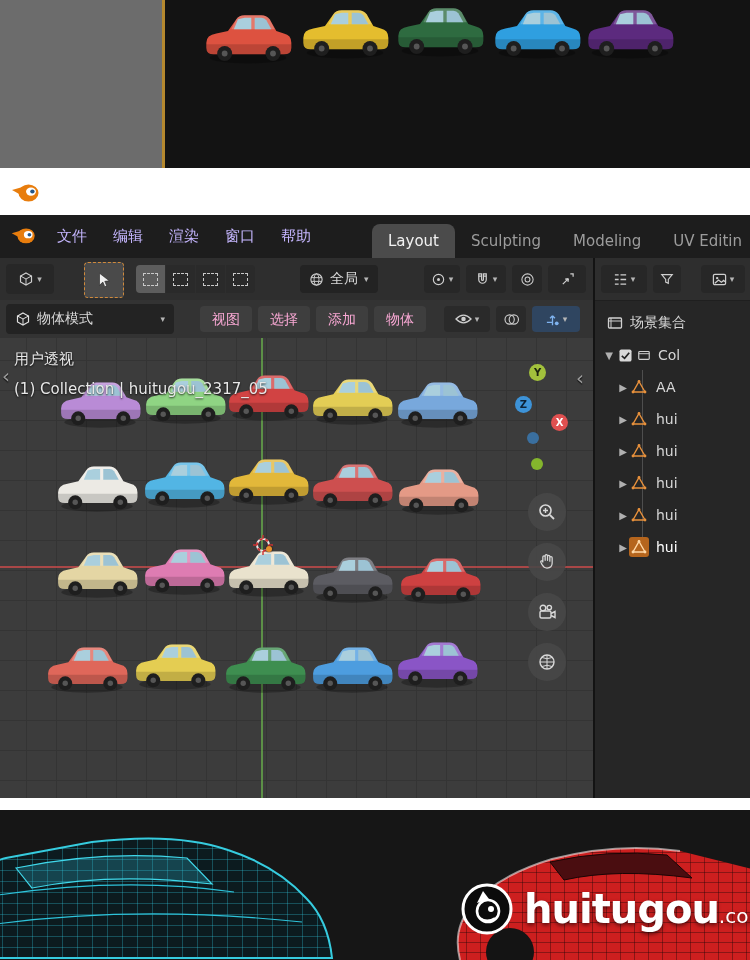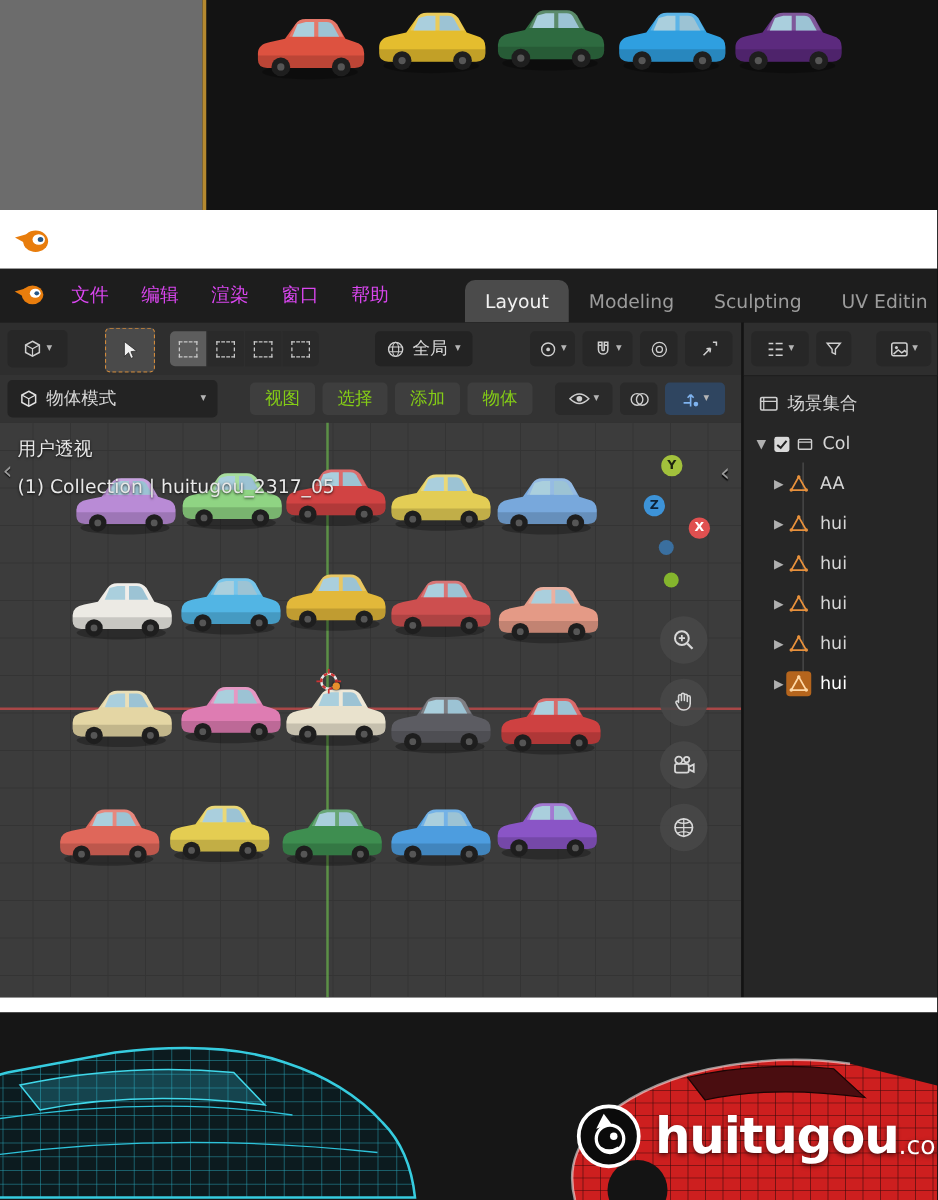--- a/index.html
+++ b/index.html
@@ -16,41 +16,41 @@
 
   
   #title-bar{position:absolute;left:0;top:168px;width:750px;height:47px;background:#ffffff;display:flex;align-items:center;overflow:hidden;}
   #title-bar .logo{margin-left:10px;flex:0 0 auto;}
   #title-text{margin-left:8px;font-size:18px;color:#151515;white-space:nowrap;}
 
   
   #menu-bar{position:absolute;left:0;top:215px;width:750px;height:43px;background:#1d1d1d;overflow:hidden;}
   #menu-bar .logo{position:absolute;left:10px;top:9px;}
   .menus{position:absolute;left:44px;top:0;height:43px;display:flex;}
-  .menu-item{padding:0 13px;line-height:43px;font-size:15px;color:#d946ef;cursor:default;}
+  .menu-item{padding:0 13px;line-height:43px;font-size:15px;color:#c4b5fd;cursor:default;}
   .tabs{position:absolute;left:372px;bottom:0;height:43px;display:flex;align-items:flex-end;}
   .tab{height:34px;line-height:34px;padding:0 16px;font-size:15px;color:#9c9c9c;border-radius:8px 8px 0 0;white-space:nowrap;}
   .tab.active{background:#4b4b4b;color:#f2f2f2;}
 
   
   #tool-header{position:absolute;left:0;top:258px;width:593px;height:42px;background:#2e2e2e;border-bottom:1px solid #202020;}
   .ico-btn{position:absolute;display:flex;align-items:center;justify-content:center;gap:3px;background:#272727;border-radius:4px;}
   .pill{position:absolute;display:flex;align-items:center;gap:6px;background:#232323;border-radius:4px;padding:0 9px;color:#d8d8d8;font-size:14px;white-space:nowrap;text-align:center;}
   .chev{font-size:9px;color:#b5b5b5;line-height:1;}
   #tool-active{left:84px;top:4px;width:38px;height:34px;background:#4a4a4a;border:1px dashed #d08a3c;border-radius:4px;display:flex;align-items:center;justify-content:center;position:absolute;}
   #select-group{position:absolute;left:136px;top:7px;display:flex;gap:1px;}
   .selbtn{width:29px;height:28px;background:#2a2a2a;display:flex;align-items:center;justify-content:center;}
   .selbtn.pressed{background:#5d5d5d;}
   .selbtn:first-child{border-radius:4px 0 0 4px;}
   .selbtn:last-child{border-radius:0 4px 4px 0;}
   .selbox{width:13px;height:11px;border:1px dashed #c9c9c9;}
 
   
   #vp-header{position:absolute;left:0;top:300px;width:593px;height:38px;background:#333333;border-bottom:1px solid #1e1e1e;}
-  .vp-menu{position:absolute;top:6px;width:52px;height:26px;line-height:26px;text-align:center;background:#3e3e3e;border-radius:4px;font-size:14px;color:#84cc16;}
+  .vp-menu{position:absolute;top:6px;width:52px;height:26px;line-height:26px;text-align:center;background:#3e3e3e;border-radius:4px;font-size:14px;color:#f9a8d4;}
   #gizmo-toggle{background:#2f4560;}
 
   
   #viewport{position:absolute;left:0;top:338px;width:593px;height:460px;overflow:hidden;background-color:#3c3c3c;background-image:linear-gradient(#343434 1px,transparent 1px),linear-gradient(90deg,#343434 1px,transparent 1px);background-size:30px 30px;background-position:-4px -8px;}
   #axis-y-line{position:absolute;left:261px;top:0;width:2px;height:460px;background:rgba(105,180,75,0.7);}
   #axis-x-line{position:absolute;left:0;top:228px;width:593px;height:2px;background:rgba(205,75,75,0.75);}
   #vp-cars{position:absolute;inset:0;}
   .vp-overlay-text{position:absolute;left:14px;font-size:15px;color:#e8e8e8;text-shadow:0 1px 2px rgba(0,0,0,0.85);white-space:nowrap;text-align:center;}
   #vp-line1{top:12px;}
   #vp-line2{top:42px;}
@@ -145,22 +145,22 @@
     </svg>
     <div class="menus">
       <span class="menu-item">文件</span>
       <span class="menu-item">编辑</span>
       <span class="menu-item">渲染</span>
       <span class="menu-item">窗口</span>
       <span class="menu-item">帮助</span>
     </div>
     <div class="tabs">
       <span class="tab active">Layout</span>
+      <span class="tab">Sculpting</span>
       <span class="tab">Modeling</span>
-      <span class="tab">Sculpting</span>
       <span class="tab">UV Editin</span>
     </div>
   </section>
 
   <section id="tool-header">
     <div class="ico-btn" style="left:6px;top:6px;width:48px;height:30px;">
       <svg width="16" height="16" viewBox="0 0 16 16">
           <path d="M8 2 L13.5 5 v6 L8 14 L2.5 11 V5 Z" fill="none" stroke="#cfcfcf" stroke-width="1.2"></path>
           <path d="M8 8 V14 M8 8 L2.5 5 M8 8 L13.5 5" stroke="#cfcfcf" stroke-width="1" fill="none"></path>
         </svg>

